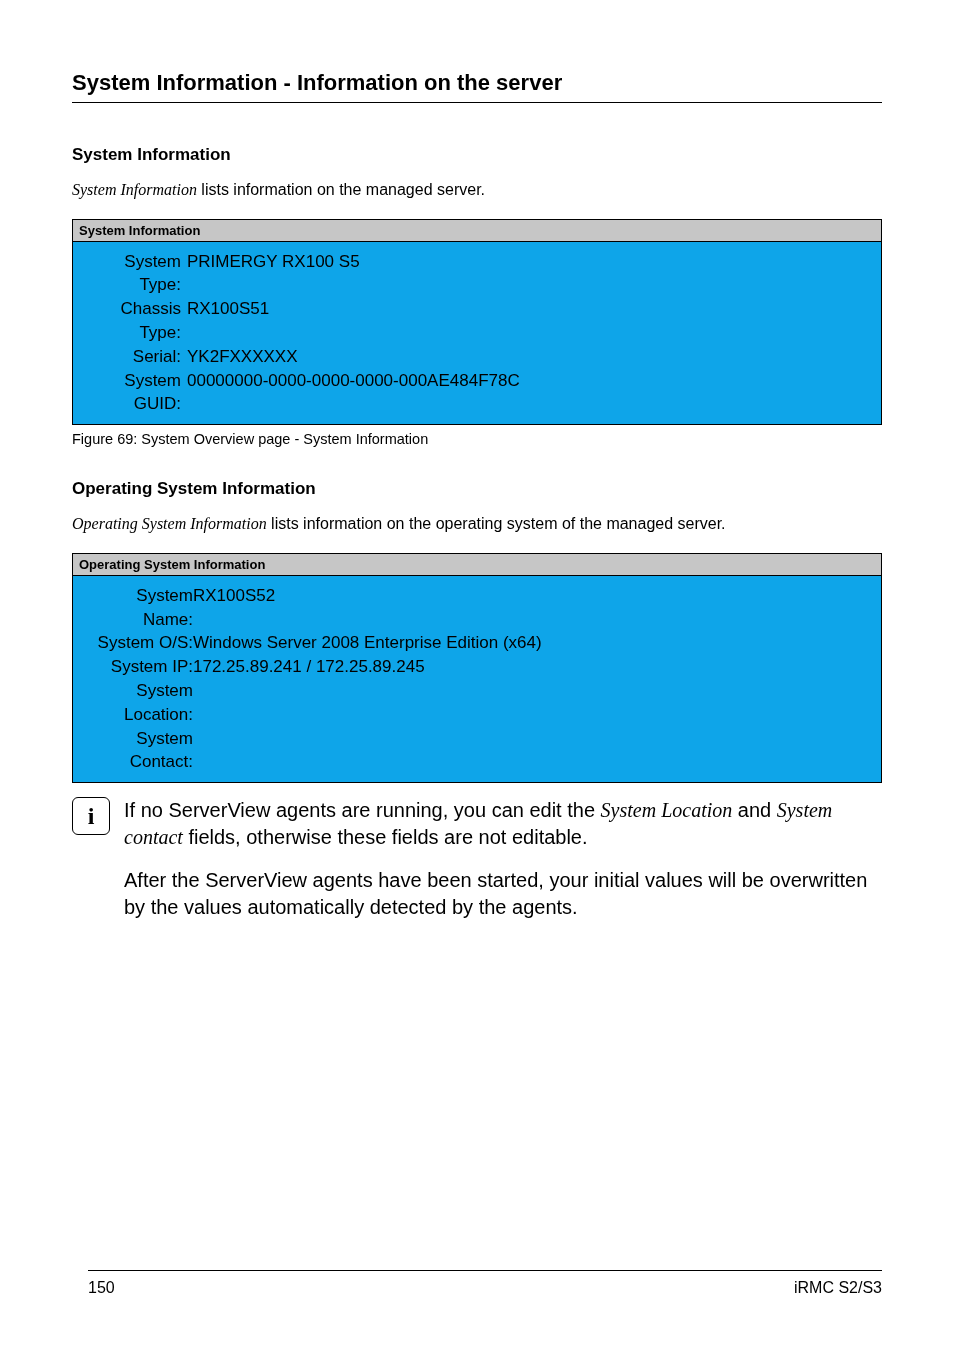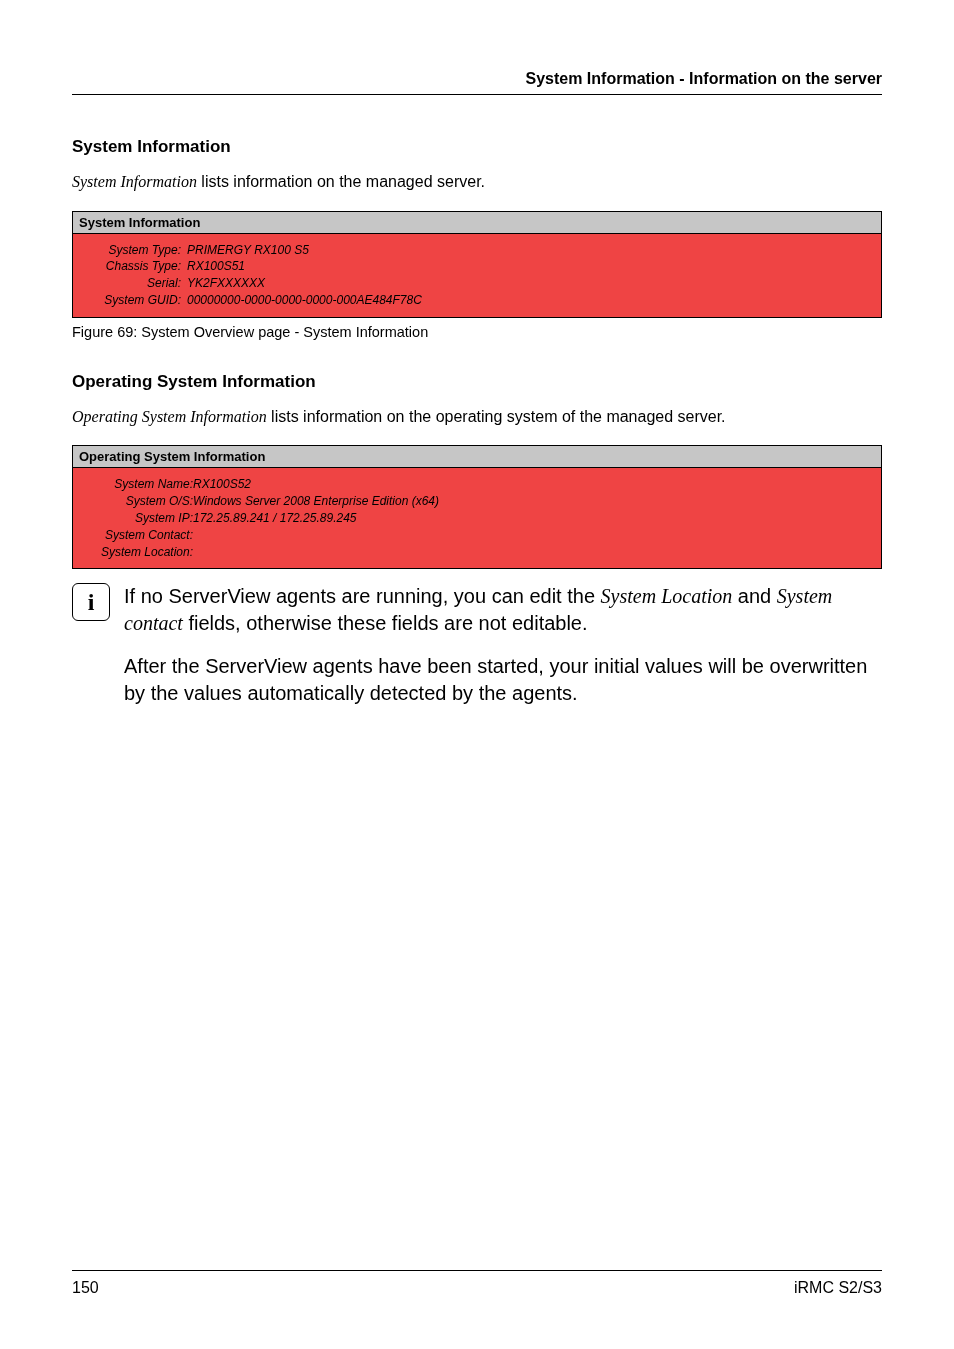--- a/index.html
+++ b/index.html
@@ -11,25 +11,24 @@
     background: #fff;
     width: 954px;
   }
   .page {
     padding: 70px 72px 40px 72px;
     min-height: 1349px;
     position: relative;
   }
   .running-header {
     font-weight: bold;
-    font-size: 16px;
+    font-size: 22px;
     padding-bottom: 6px;
     border-bottom: 1.5px solid #000;
     margin-bottom: 42px;
-    text-align: right;
   }
   .section-heading {
     font-weight: bold;
     font-size: 17px;
     margin-bottom: 14px;
   }
   .body-text {
     font-size: 16px;
     line-height: 1.35;
     margin-bottom: 18px;
@@ -44,25 +43,24 @@
   }
   .panel-header {
     background: #c6c6c6;
     border-bottom: 1px solid #000;
     font-weight: bold;
     font-size: 13px;
     padding: 3px 6px;
     font-family: Arial, sans-serif;
   }
   .panel-body {
-    background: #ef4444;
+    background: #0ea5e9;
     padding: 8px 10px 8px 10px;
     font-family: Arial, sans-serif;
-    font-size: 12px;
-    font-style: italic;
+    font-size: 17px;
   }
   .panel-body .row { display: flex; line-height: 1.4; }
   .panel-body .label { width: 98px; text-align: right; margin-right: 6px; }
   .panel-body .label2 { width: 110px; text-align: right; margin-right: 0; }
   .figure-caption {
     font-size: 14.5px;
     margin-bottom: 32px;
   }
   .info-block {
     display: flex;
@@ -84,21 +82,21 @@
     flex-shrink: 0;
   }
   .info-text {
     font-size: 20px;
     line-height: 1.35;
   }
   .info-text p { margin: 0 0 16px 0; }
   .footer {
     position: absolute;
     bottom: 52px;
-    left: 72px;
+    left: 88px;
     right: 72px;
     border-top: 1.5px solid #000;
     padding-top: 8px;
     display: flex;
     justify-content: space-between;
     font-size: 16px;
   }
 </style>
 </head>
 <body>
@@ -149,25 +147,25 @@
         </div>
       <div class="row">
           <div class="label2">System O/S:</div>
           <div>Windows Server 2008 Enterprise Edition (x64)</div>
         </div>
       <div class="row">
           <div class="label2">System IP:</div>
           <div>172.25.89.241 / 172.25.89.245</div>
         </div>
       <div class="row">
-          <div class="label2">System Contact:</div>
+          <div class="label2">System Location:</div>
           <div></div>
         </div>
       <div class="row">
-          <div class="label2">System Location:</div>
+          <div class="label2">System Contact:</div>
           <div></div>
         </div>
     </div>
   </div>
 
   <div class="info-block">
     <div class="info-icon">i</div>
     <div class="info-text">
       <p>
         <span>If no ServerView agents are running, you can edit the </span><span class="italic">System Location</span><span> and </span><span class="italic">System contact</span><span> fields, otherwise these fields are not editable.</span>

